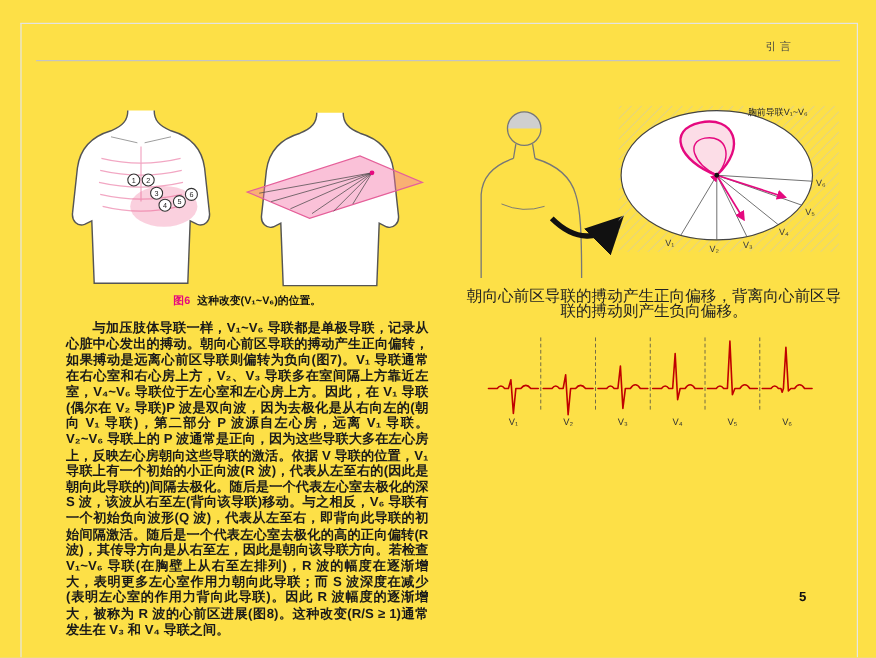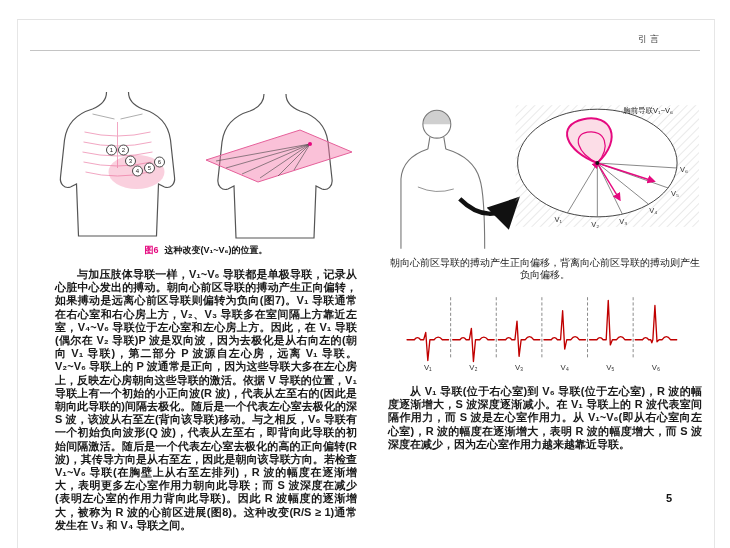--- a/index.html
+++ b/index.html
@@ -1,27 +1,27 @@
 <!DOCTYPE html>
 <html><head>
 <meta charset="utf-8">
 <style>
   html,body{margin:0;padding:0;}
   body{background:#d9d9d9;font-family:"Liberation Sans","DejaVu Sans",sans-serif;}
-  .scan{position:relative;width:730px;height:548px;background:#ffffff;overflow:hidden;}
+  .scan{position:relative;width:730px;height:548px;background:#fde047;overflow:hidden;}
   .edge{position:absolute;left:17px;top:19px;right:15px;bottom:0;
         border-top:1px solid #e3e3e3;border-left:1px solid #e6e6e6;border-right:1px solid #e6e6e6;}
   .running-head{position:absolute;top:33px;right:68px;font-size:9px;color:#444;letter-spacing:3px;}
   .header-rule{position:absolute;top:50px;left:30px;right:30px;height:1px;background:#c4c4c4;}
   .col-left{position:absolute;left:55px;top:82px;width:302px;}
-  .col-right{position:absolute;left:388px;top:99px;width:314px;}
+  .col-right{position:absolute;left:388px;top:82px;width:314px;}
   .fig6-row{display:flex;justify-content:space-between;align-items:flex-end;height:158px;}
   .fig-caption{margin-top:4px;text-align:center;font-size:9px;font-weight:bold;color:#111;}
   .fig-num{color:#e5097f;margin-right:6px;font-weight:bold;}
-  .fig-caption-body{margin-top:2px;text-align:center;font-size:10px;line-height:12px;color:#222;}
+  .fig-caption-body{margin-top:2px;text-align:center;font-size:13px;line-height:12px;color:#222;}
   .body{font-size:11px;line-height:13.2px;color:#1a1a1a;text-align:justify;text-indent:2em;margin:11px 0 0 0;font-weight:bold;}
   .ecg-wrap{display:block;margin:12px auto 0 auto;}
   .page-num{position:absolute;right:58px;bottom:44px;font-size:11px;font-weight:bold;color:#111;}
   svg text{font-family:"Liberation Sans","DejaVu Sans",sans-serif;}
 </style>
 </head>
 <body>
 
 <div class="scan">
   <div class="edge"></div>
@@ -164,17 +164,16 @@
         <text x="22" y="74">V₁</text>
         <text x="66" y="74">V₂</text>
         <text x="110" y="74">V₃</text>
         <text x="154" y="74">V₄</text>
         <text x="198" y="74">V₅</text>
         <text x="242" y="74">V₆</text>
       </g>
     </svg>
 
 
-    <p class="body">从 V₁ 导联(位于右心室)到 V₆ 导联(位于左心室)，R 波的幅度逐渐增大，S 波深度逐渐减小。在 V₁ 导联上的 R 波代表室间隔作用力，而 S 波是左心室作用力。从 V₁~V₆(即从右心室向左心室)，R 波的幅度在逐渐增大，表明 R 波的幅度增大，而 S 波深度在减少，因为左心室作用力越来越靠近导联。</p>
   </div>
 
   <div class="page-num">5</div>
 </div>
 
 </body></html>

